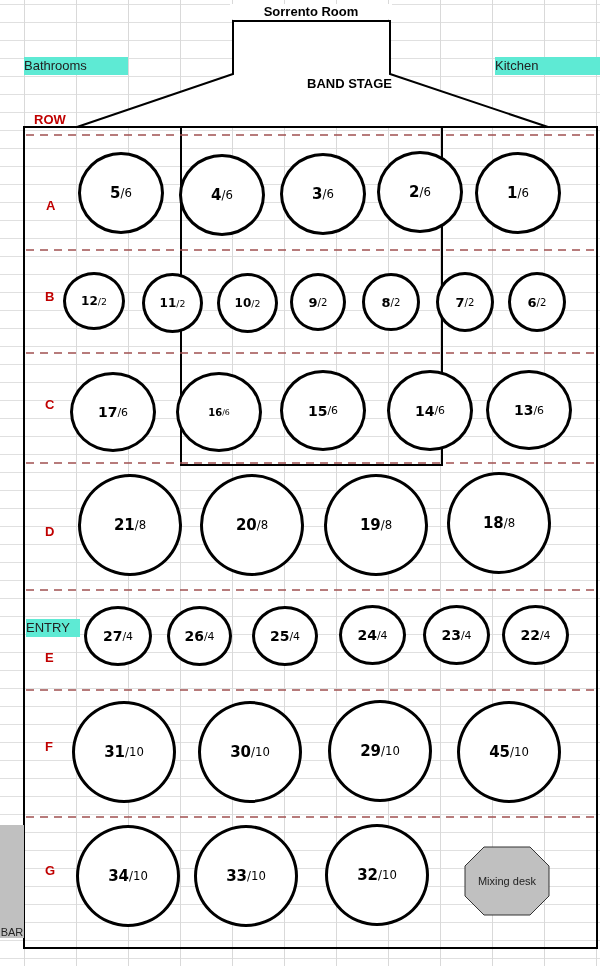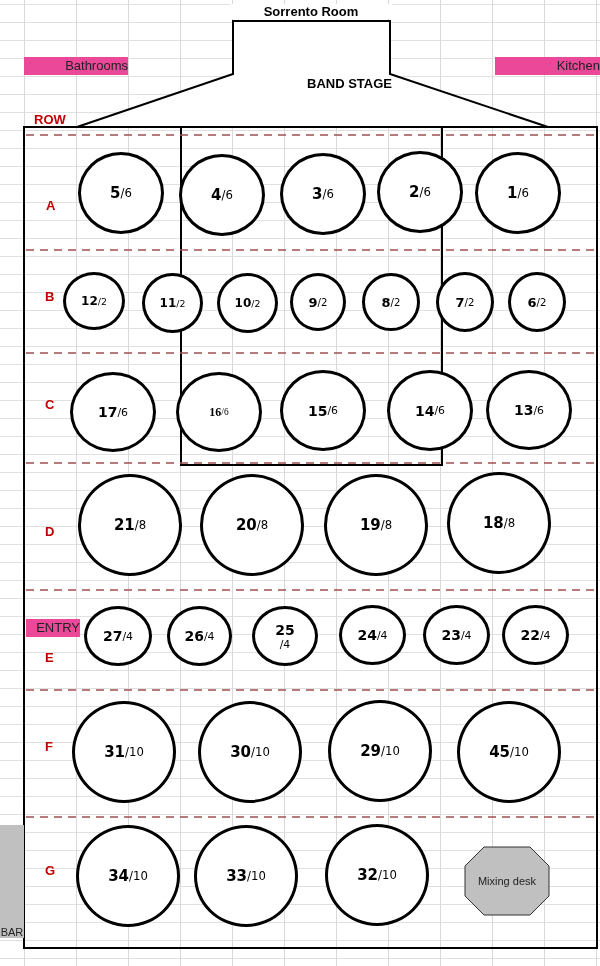--- a/index.html
+++ b/index.html
@@ -7,21 +7,21 @@
     font-family:"Liberation Sans",sans-serif;
     background-image:
       linear-gradient(to right,#d9d9d9 1px,transparent 1px),
       linear-gradient(to bottom,#e0e0e0 1px,transparent 1px);
     background-size:52px 100%,100% 18px;
     background-position:24px 0,0 4px;}
   .abs{position:absolute;}
   svg.lines{position:absolute;left:0;top:0;}
   .title{left:230px;top:4px;width:162px;text-align:center;font-weight:bold;font-size:13px;color:#000;background:#fff;}
   .stage-label{left:230px;top:76px;width:162px;text-align:right;font-weight:bold;font-size:13px;}
-  .room-tag{background:#ec4899;color:#222;font-size:13px;text-align:right;line-height:18px;height:18px;}
+  .room-tag{background:#5eead4;color:#222;font-size:13px;text-align:left;line-height:18px;height:18px;}
   .row-label{color:#c00000;font-weight:bold;font-size:13px;}
   .table{position:absolute;border:3px solid #000;border-radius:50%;background:#fff;box-sizing:border-box;
     display:flex;align-items:center;justify-content:center;white-space:nowrap;font-family:"DejaVu Sans",sans-serif;color:#000;}
   .table .num{font-weight:bold;}
   .table .cap{font-weight:normal;font-size:0.78em;}
   .mixing{position:absolute;left:464px;top:846px;width:86px;height:70px;}
   .mixing span{position:absolute;left:0;top:0;width:86px;height:70px;display:flex;align-items:center;justify-content:center;font-size:11px;color:#222;}
 </style>
 </head>
 <body>
@@ -112,21 +112,21 @@
   </div>
 <div class="table" style="left:508px;top:272px;width:58px;height:60px;font-size:13px;">
     <span class="num">6</span>
     <span class="cap">/2</span>
   </div>
 
 <div class="table" style="left:70px;top:372px;width:86px;height:80px;font-size:14px;">
     <span class="num">17</span>
     <span class="cap">/6</span>
   </div>
-<div class="table" style="left:176px;top:372px;width:86px;height:80px;font-size:12px;font-family:Liberation Serif, serif;">
+<div class="table" style="left:176px;top:372px;width:86px;height:80px;font-size:10px;">
     <span class="num">16</span>
     <span class="cap">/6</span>
   </div>
 <div class="table" style="left:280px;top:370px;width:86px;height:81px;font-size:14px;">
     <span class="num">15</span>
     <span class="cap">/6</span>
   </div>
 <div class="table" style="left:387px;top:370px;width:86px;height:81px;font-size:14px;">
     <span class="num">14</span>
     <span class="cap">/6</span>
@@ -154,21 +154,21 @@
   </div>
 
 <div class="table" style="left:84px;top:606px;width:68px;height:60px;font-size:14px;">
     <span class="num">27</span>
     <span class="cap">/4</span>
   </div>
 <div class="table" style="left:167px;top:606px;width:65px;height:60px;font-size:14px;">
     <span class="num">26</span>
     <span class="cap">/4</span>
   </div>
-<div class="table" style="left:252px;top:606px;width:66px;height:60px;font-size:14px;flex-direction:column;">
+<div class="table" style="left:252px;top:606px;width:66px;height:60px;font-size:14px;">
     <span class="num">25</span>
     <span class="cap">/4</span>
   </div>
 <div class="table" style="left:339px;top:605px;width:67px;height:60px;font-size:14px;">
     <span class="num">24</span>
     <span class="cap">/4</span>
   </div>
 <div class="table" style="left:423px;top:605px;width:67px;height:60px;font-size:14px;">
     <span class="num">23</span>
     <span class="cap">/4</span>

